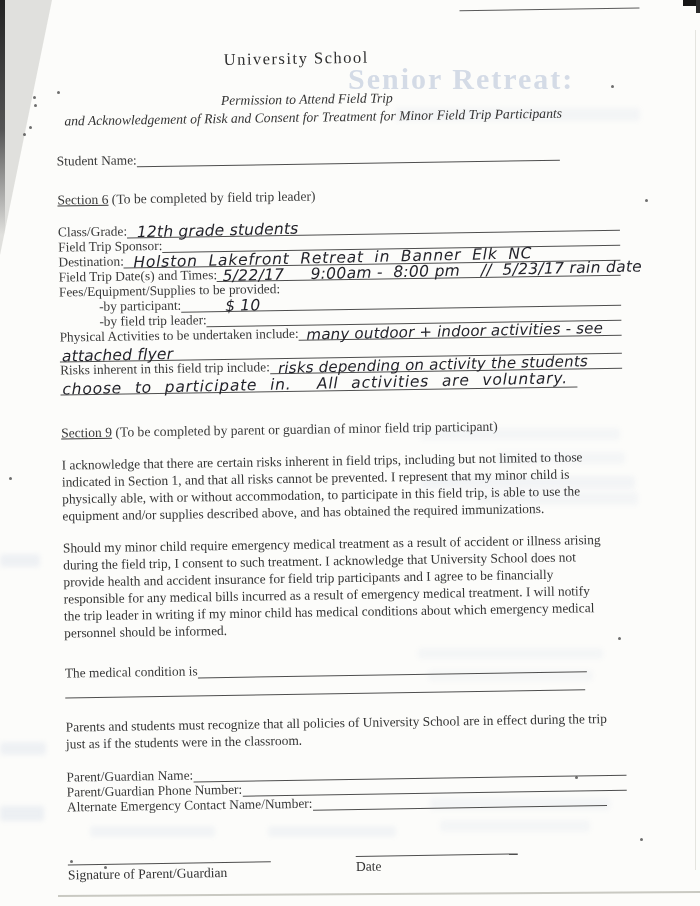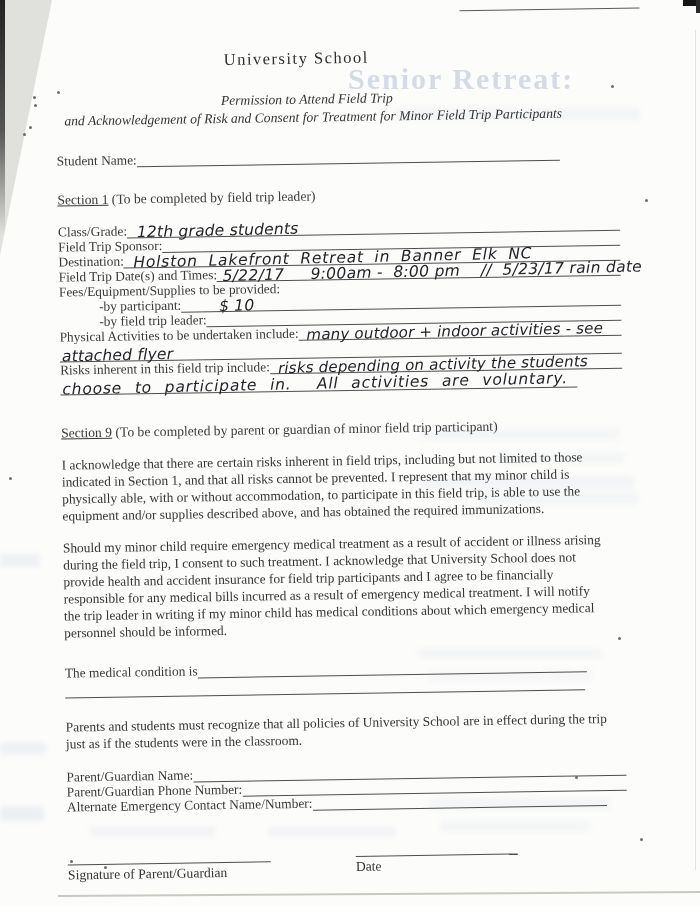--- a/index.html
+++ b/index.html
@@ -40,21 +40,21 @@
   .uline{text-decoration:underline;}
   .hw{position:absolute;bottom:-3px;left:10px;
     font-family:"DejaVu Sans",sans-serif;font-style:italic;font-size:15.5px;
     color:#23232a;white-space:pre;letter-spacing:.2px;
     transform:rotate(-0.4deg);transform-origin:left bottom;}
   .row-student{margin-top:24px;}
   .row-student .fill{margin-right:59px;}
   .sec-head{margin-top:24px;font-size:13.6px;}
   .rows{margin-top:16px;}
   .indent{padding-left:40px;}
-  .hw-money{left:38px;}
+  .hw-money{left:44px;}
   .hw-dest{letter-spacing:.8px;word-spacing:5px;}
   .hw-dates{left:6px;letter-spacing:.3px;}
   .hw-act{left:8px;font-size:15px;}
   .hw-risk{left:8px;font-size:15px;}
   .contline{height:18px;}
   .contline .hw{left:2px;font-size:15.5px;}
   .hw-risk2{word-spacing:7px;letter-spacing:.8px;}
   .sec2-head{margin-top:30px;}
   .para{margin-top:15px;font-size:13.4px;line-height:17px;color:#353535;max-width:545px;}
   .row-medical{margin-top:24px;}
@@ -122,21 +122,21 @@
     <div class="title">University School</div>
     <div class="subtitle">Permission to Attend Field Trip</div>
     <div class="subtitle s2">and Acknowledgement of Risk and Consent for Treatment for Minor Field Trip Participants</div>
 
     <div class="row row-student">
       <span class="lbl">Student Name:</span>
       <span class="fill"></span>
     </div>
 
     <div class="sec-head">
-      <span class="uline">Section 1</span><span> (To be completed by field trip leader)</span>
+      <span class="uline">Section 6</span><span> (To be completed by field trip leader)</span>
     </div>
 
     <div class="rows">
       <div class="row">
         <span class="lbl">Class/Grade:</span>
         <span class="fill">
           <span class="hw">12th grade students</span>
         </span>
       </div>
       <div class="row">

